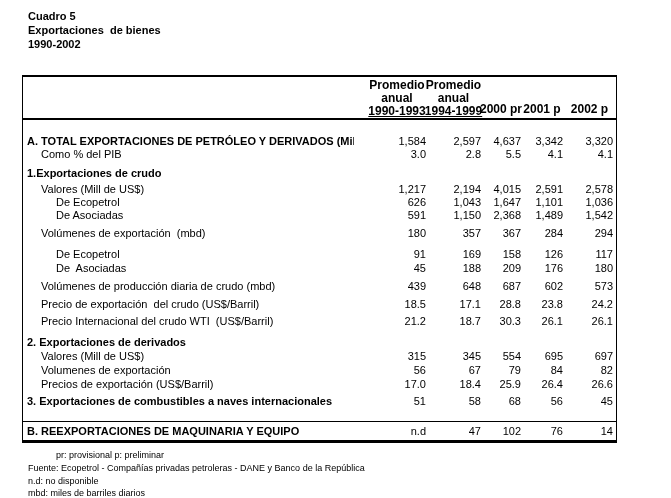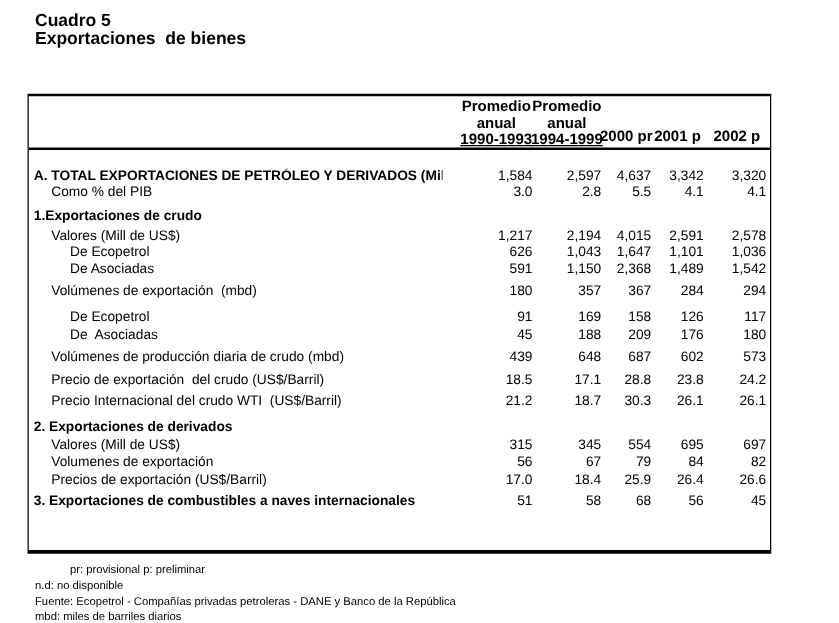--- a/index.html
+++ b/index.html
@@ -1,21 +1,21 @@
 <!DOCTYPE html>
 <html><head>
 <meta charset="utf-8">
 <style>
   html,body{margin:0;padding:0;}
   body{
     width:671px;height:498px;position:relative;background:#ffffff;
     font-family:"Liberation Sans","DejaVu Sans",sans-serif;color:#000;
     overflow:hidden;
   }
-  .title-block{position:absolute;left:28px;top:9px;font-size:14px;font-weight:bold;line-height:14px;}
+  .title-block{position:absolute;left:28px;top:9px;font-size:11px;font-weight:bold;line-height:14px;}
   .title-block div{white-space:pre;}
 
   .table{
     position:absolute;left:22px;top:75px;width:595px;height:368px;
     box-sizing:border-box;background:#fff;
     border:1px solid #000;border-top-width:2px;border-bottom-width:3px;
     overflow:hidden;
   }
   .thead{
     height:41px;border-bottom:2px solid #000;display:flex;
@@ -43,20 +43,21 @@
   .footnotes{position:absolute;left:28px;top:449px;font-size:9px;line-height:12.8px;color:#000;}
   .footnotes .fn-row span{display:inline-block;text-align:right;}
   .fn-col1{width:84px;}
 </style>
 </head>
 <body>
 
 <div class="title-block">
   <div>Cuadro 5</div>
   <div>Exportaciones  de bienes</div>
+  <div>1990-2002</div>
 </div>
 
 <div class="table">
   <div class="thead">
     <div class="label-spacer"></div>
     <div class="hcol c1">
       <span>Promedio</span>
       <span>anual</span>
       <span class="underline">1990-1993</span>
     </div>
@@ -205,24 +206,32 @@
     <div class="cell c5">26.6</div>
   </div>
       <div class="trow bold indent-0" style="margin-top: 4px;">
     <div class="row-label">3. Exportaciones de combustibles a naves internacionales</div>
     <div class="cell c1">51</div>
     <div class="cell c2">58</div>
     <div class="cell c3">68</div>
     <div class="cell c4">56</div>
     <div class="cell c5">45</div>
   </div>
+      <div class="trow bold indent-0 rule-above" style="margin-top: 13px;">
+    <div class="row-label">B. REEXPORTACIONES DE MAQUINARIA Y EQUIPO</div>
+    <div class="cell c1">n.d</div>
+    <div class="cell c2">47</div>
+    <div class="cell c3">102</div>
+    <div class="cell c4">76</div>
+    <div class="cell c5">14</div>
+  </div>
     </div>
 </div>
 
 <div class="footnotes">
   <div class="fn-row">
     <span class="fn-col1">pr: provisional</span>
     <span>p: preliminar</span>
   </div>
+  <div>Fuente: Ecopetrol - Compañías privadas  petroleras - DANE y Banco de la República</div>
   <div>n.d: no disponible</div>
-  <div>Fuente: Ecopetrol - Compañías privadas  petroleras - DANE y Banco de la República</div>
   <div>mbd: miles de barriles diarios</div>
 </div>
 
 </body></html>

